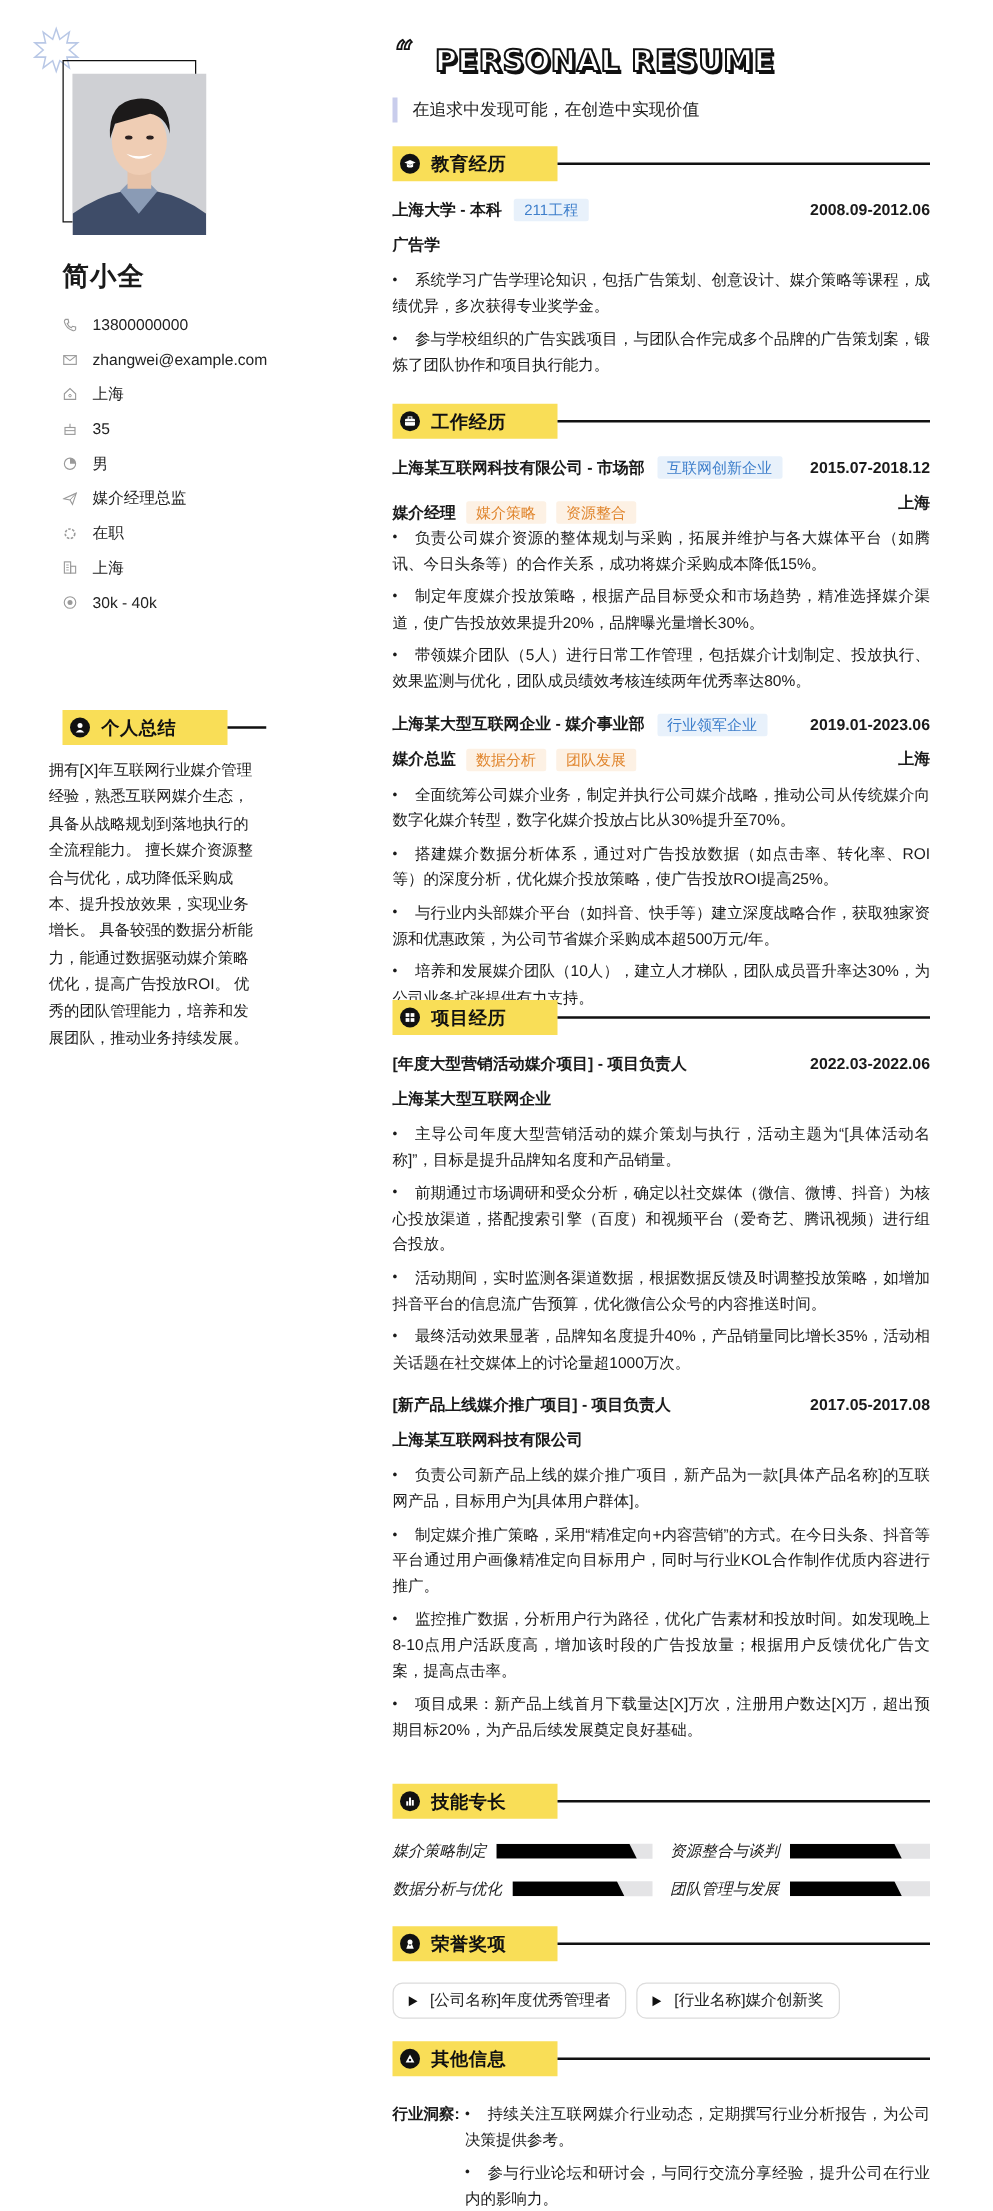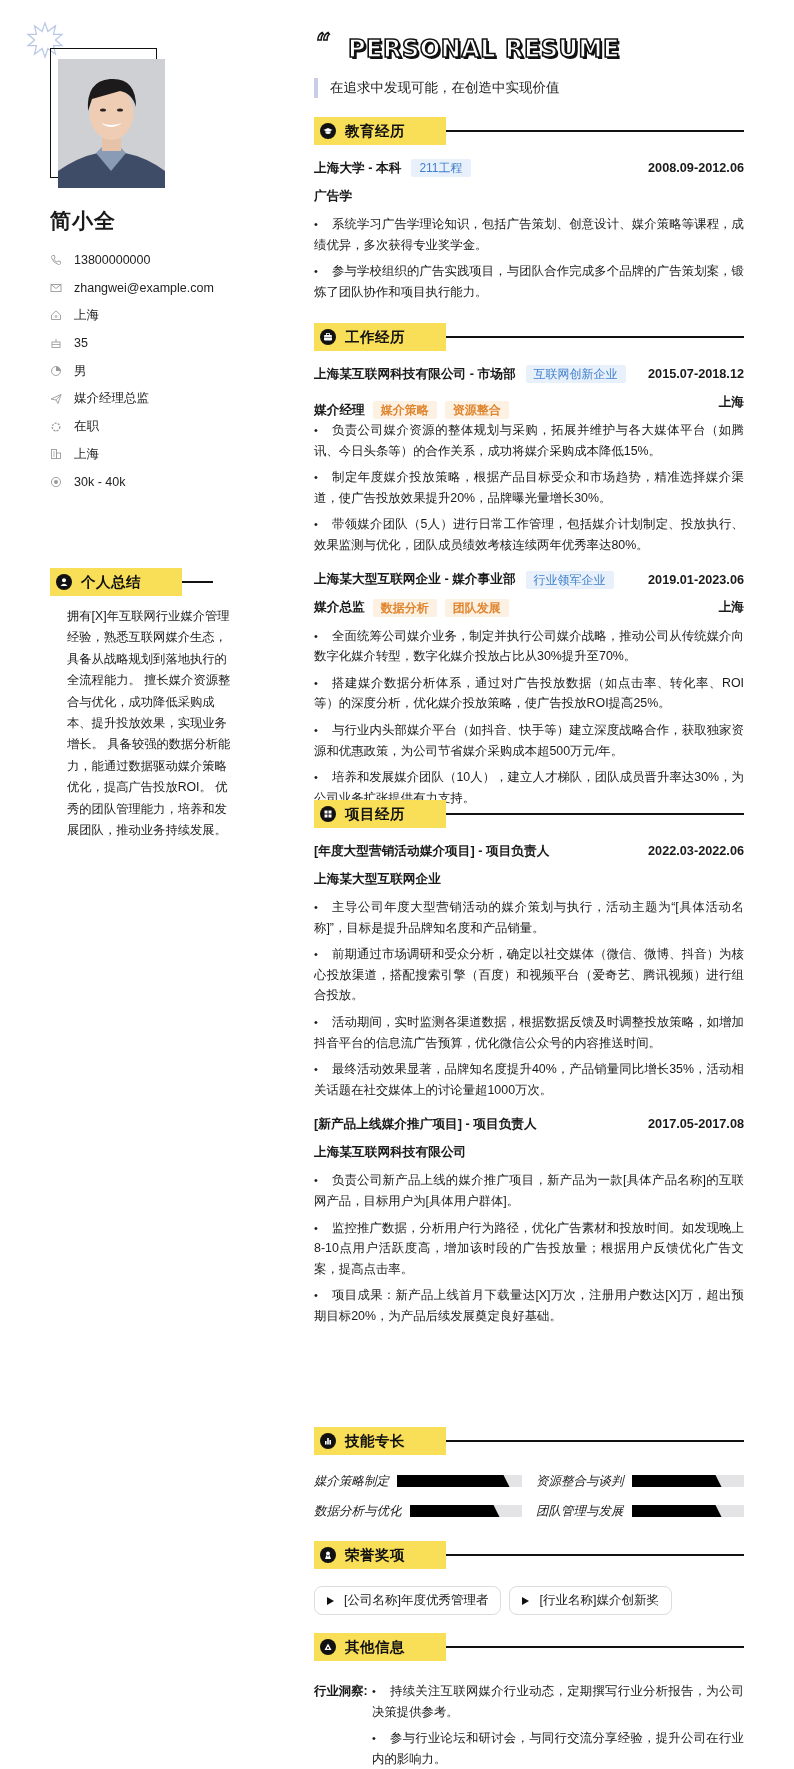--- a/index.html
+++ b/index.html
@@ -10,39 +10,39 @@
   .star { position: absolute; left: 26px; top: 21px; width: 38px; height: 38px; }
   .photo-frame { position: absolute; left: 50px; top: 48px; width: 107px; height: 130px; border: 1.5px solid #111; }
   .photo { position: absolute; left: 58px; top: 59px; width: 107px; height: 129px; background: linear-gradient(#cfd0d4, #c8c9cd); overflow: hidden; }
   .name { position: absolute; left: 50px; top: 207px; font-size: 21px; font-weight: bold; letter-spacing: 1px; }
   .contact { position: absolute; left: 50px; top: 246px; width: 220px; }
   .contact-item { display: flex; align-items: center; height: 27.8px; font-size: 12.5px; color: #222; }
   .contact-item .ic { width: 12px; height: 12px; margin-right: 12px; color: #9a9a9a; display: inline-flex; align-items: center; justify-content: center; }
   .contact-item .ic svg { width: 12px; height: 12px; }
 
   .left-sec { position: absolute; left: 50px; top: 568px; width: 163px; }
-  .summary-text { position: absolute; left: 67px; top: 606px; width: 166px; font-size: 12.3px; line-height: 21.4px; color: #1a1a1a; }
+  .summary-text { position: absolute; left: 39px; top: 606px; width: 166px; font-size: 12.3px; line-height: 21.4px; color: #1a1a1a; }
 
   
   .sec-head { position: relative; height: 28px; display: flex; align-items: center; }
   .sec-badge { background: #f9de57; height: 28px; display: flex; align-items: center; padding-left: 6px; padding-right: 41px; }
   .sec-badge .sicon { width: 16px; height: 16px; border-radius: 50%; background: #111; margin-right: 9px; display: inline-flex; align-items: center; justify-content: center; }
   .sec-badge .sicon svg { width: 10px; height: 10px; }
   .sec-badge .stitle { font-size: 14.5px; font-weight: bold; color: #111; letter-spacing: 0.5px; }
   .sec-line { flex: 1; height: 1.5px; background: #111; }
   .quote { position: absolute; left: 316px; top: 30px; font-family: "DejaVu Serif", serif; font-size: 26px; font-weight: bold; color: #fff; -webkit-text-stroke: 1.5px #111; line-height: 26px; }
   .title { position: absolute; left: 348px; top: 34px; font-family: "DejaVu Sans", sans-serif; font-size: 24px; font-weight: bold; color: #fff; -webkit-text-stroke: 1.6px #111; letter-spacing: 0.5px; text-shadow: 2px 2px 0 #111; line-height: 30px; }
   .subtitle { position: absolute; left: 314px; top: 78px; height: 20px; display: flex; align-items: center; font-size: 13.5px; color: #222; }
   .subtitle .bar { width: 4px; height: 20px; background: #c9cdec; margin-right: 12px; }
 
   .block { position: absolute; left: 314px; width: 430px; }
   .entry-head { display: flex; align-items: center; justify-content: space-between; height: 20px; font-size: 12.7px; font-weight: bold; }
   .entry-head .lhs { display: flex; align-items: center; }
   .tag-blue { display: inline-block; background: #e8f1fb; color: #3f7fcb; font-size: 12px; font-weight: normal; padding: 1px 8px; margin-left: 10px; border-radius: 2px; line-height: 16px; }
-  .tag-orange { display: inline-block; background: #fdf1e4; color: #e0852d; font-size: 12px; font-weight: bold; padding: 1px 8px; margin-left: 8px; border-radius: 2px; line-height: 16px; }
+  .tag-orange { display: inline-block; background: #fdf1e4; color: #e0852d; font-size: 12px; font-weight: normal; padding: 1px 8px; margin-left: 8px; border-radius: 2px; line-height: 16px; }
   .sub-line { display: flex; align-items: center; justify-content: space-between; height: 20px; margin-top: 8px; font-size: 12.7px; font-weight: bold; }
   .bullets { margin-top: 8px; list-style: none; }
   .bullets li { position: relative; font-size: 12.4px; line-height: 20.6px; color: #1a1a1a; padding-left: 0; text-indent: 18px; margin-bottom: 6px; text-align: justify; }
   .bullets li::before { content: "•"; position: absolute; left: 0; top: 0; text-indent: 0; font-size: 11px; }
 
   .skills { display: grid; grid-template-columns: 1fr 1fr; column-gap: 14px; row-gap: 14px; }
   .skill { display: flex; align-items: center; height: 16px; font-size: 12.5px; }
   .skill .sname { white-space: nowrap; margin-right: 8px; }
   .skill .track { flex: 1; height: 12px; background: #e4e4e6; position: relative; overflow: hidden; }
   .skill .fill { position: absolute; left: 0; top: 0; bottom: 0; background: #000; clip-path: polygon(0 0, 100% 0, calc(100% - 0px) 0, 100% 0, 100% 0); }
@@ -316,20 +316,21 @@
   <div style="margin-top:14px;">
     <div class="entry-head">
       <span>[新产品上线媒介推广项目] - 项目负责人</span>
       <span>2017.05-2017.08</span>
     </div>
     <div class="sub-line">
       <span>上海某互联网科技有限公司</span>
     </div>
     <ul class="bullets">
       <li>负责公司新产品上线的媒介推广项目，新产品为一款[具体产品名称]的互联网产品，目标用户为[具体用户群体]。</li>
+      <li>制定媒介推广策略，采用“精准定向+内容营销”的方式。在今日头条、抖音等平台通过用户画像精准定向目标用户，同时与行业KOL合作制作优质内容进行推广。</li>
       <li>监控推广数据，分析用户行为路径，优化广告素材和投放时间。如发现晚上8-10点用户活跃度高，增加该时段的广告投放量；根据用户反馈优化广告文案，提高点击率。</li>
       <li>项目成果：新产品上线首月下载量达[X]万次，注册用户数达[X]万，超出预期目标20%，为产品后续发展奠定良好基础。</li>
     </ul>
   </div>
 </div>
 
 <div class="block" style="top:1427px;">
   <div class="sec-head">
     <div class="sec-badge">
       <span class="sicon">

